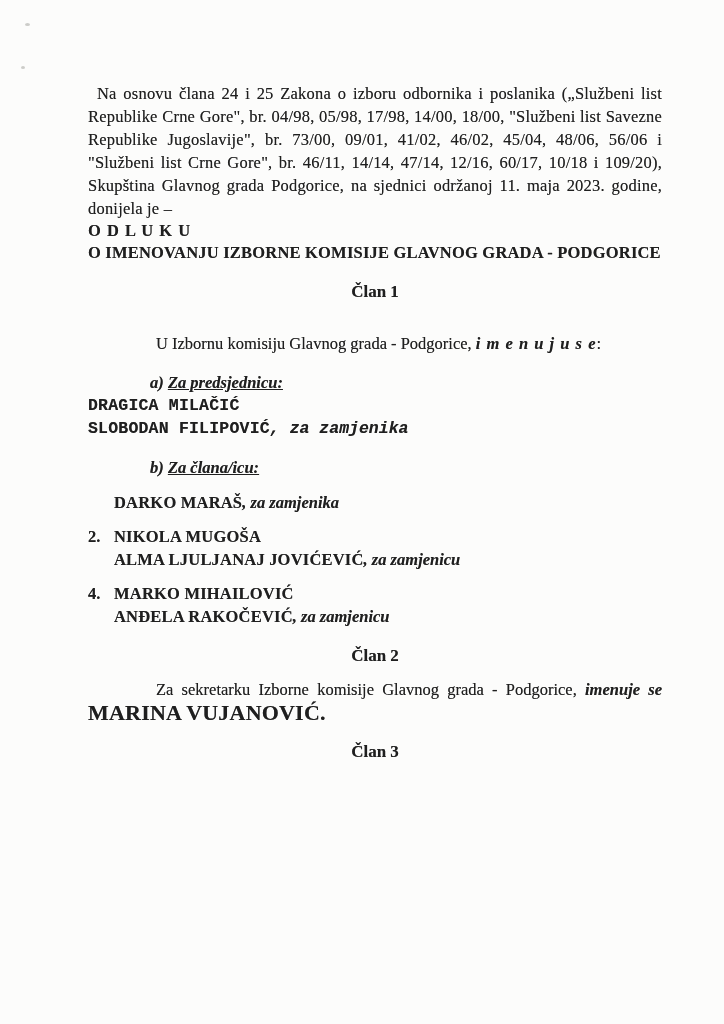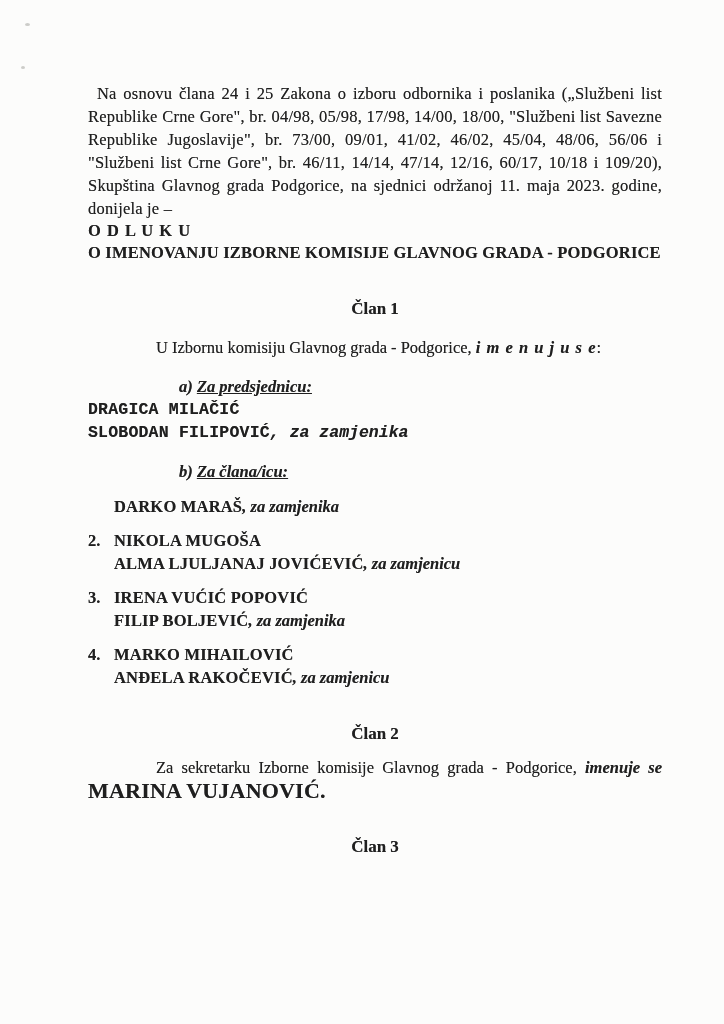--- a/index.html
+++ b/index.html
@@ -51,42 +51,42 @@
     line-height: 22px;
     letter-spacing: 1px;
   }
   .title-subject {
     font-size: 16.5px;
     line-height: 22px;
     letter-spacing: 0.2px;
   }
 
   .clan-heading {
-    margin-top: 34px;
+    margin-top: 17px;
     text-align: center;
     font-size: 17px;
     font-weight: 700;
     line-height: 22px;
   }
 
   .clan1-intro {
-    margin-top: 16px;
+    margin-top: 29px;
     font-size: 16.5px;
     line-height: 23px;
     text-indent: 68px;
   }
   .emph {
     font-weight: 700;
     font-style: italic;
   }
   .sp { letter-spacing: 1px; }
 
   .section-label {
     margin-top: 16px;
-    margin-left: 91px;
+    margin-left: 62px;
     font-size: 16.5px;
     line-height: 23px;
     font-weight: 700;
     font-style: italic;
   }
   .section-label .title-underlined {
     text-decoration: underline;
   }
 
   .names-a {
@@ -170,24 +170,20 @@
 
     <div class="member">
       <div class="deputy-line"><span class="bold-name">DARKO MARAŠ</span><span class="emph">, za zamjenika</span></div>
     </div>
 
     <div class="member">
       <div><span class="num">2.</span><span class="bold-name">NIKOLA MUGOŠA</span></div>
       <div class="deputy-line"><span class="bold-name">ALMA LJULJANAJ JOVIĆEVIĆ</span><span class="emph">, za zamjenicu</span></div>
     </div>
 
-    <div class="member">
-      <div><span class="num">3.</span><span class="bold-name">IRENA VUĆIĆ POPOVIĆ</span></div>
-      <div class="deputy-line"><span class="bold-name">FILIP BOLJEVIĆ</span><span class="emph">, za zamjenika</span></div>
-    </div>
 
     <div class="member">
       <div><span class="num">4.</span><span class="bold-name">MARKO MIHAILOVIĆ</span></div>
       <div class="deputy-line"><span class="bold-name">ANĐELA RAKOČEVIĆ</span><span class="emph">, za zamjenicu</span></div>
     </div>
 
   </div>
 
   <h3 class="clan-heading">Član 2</h3>
 

